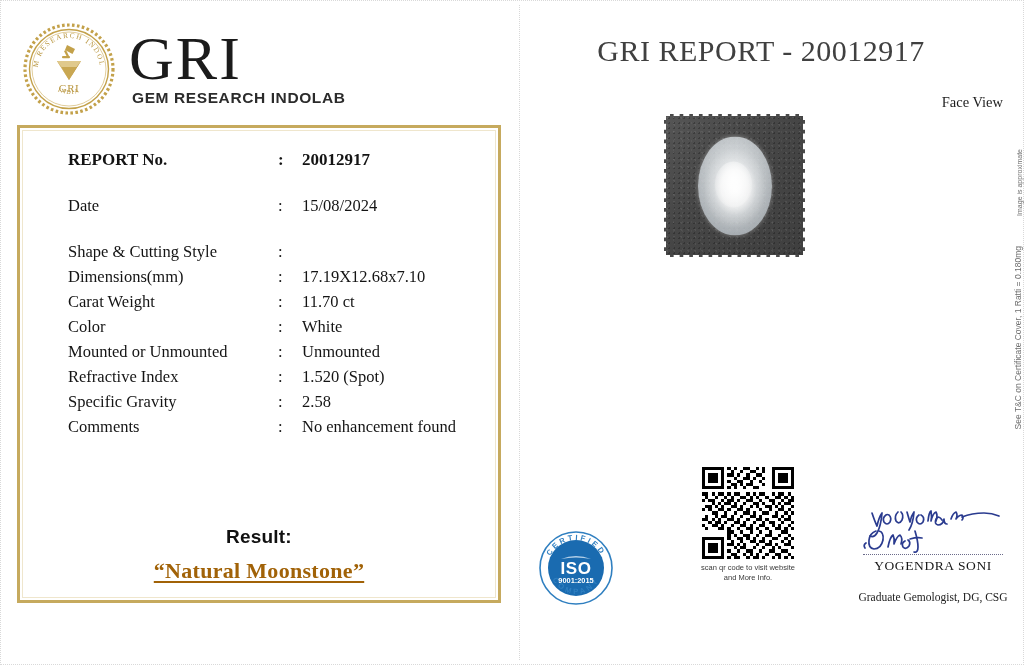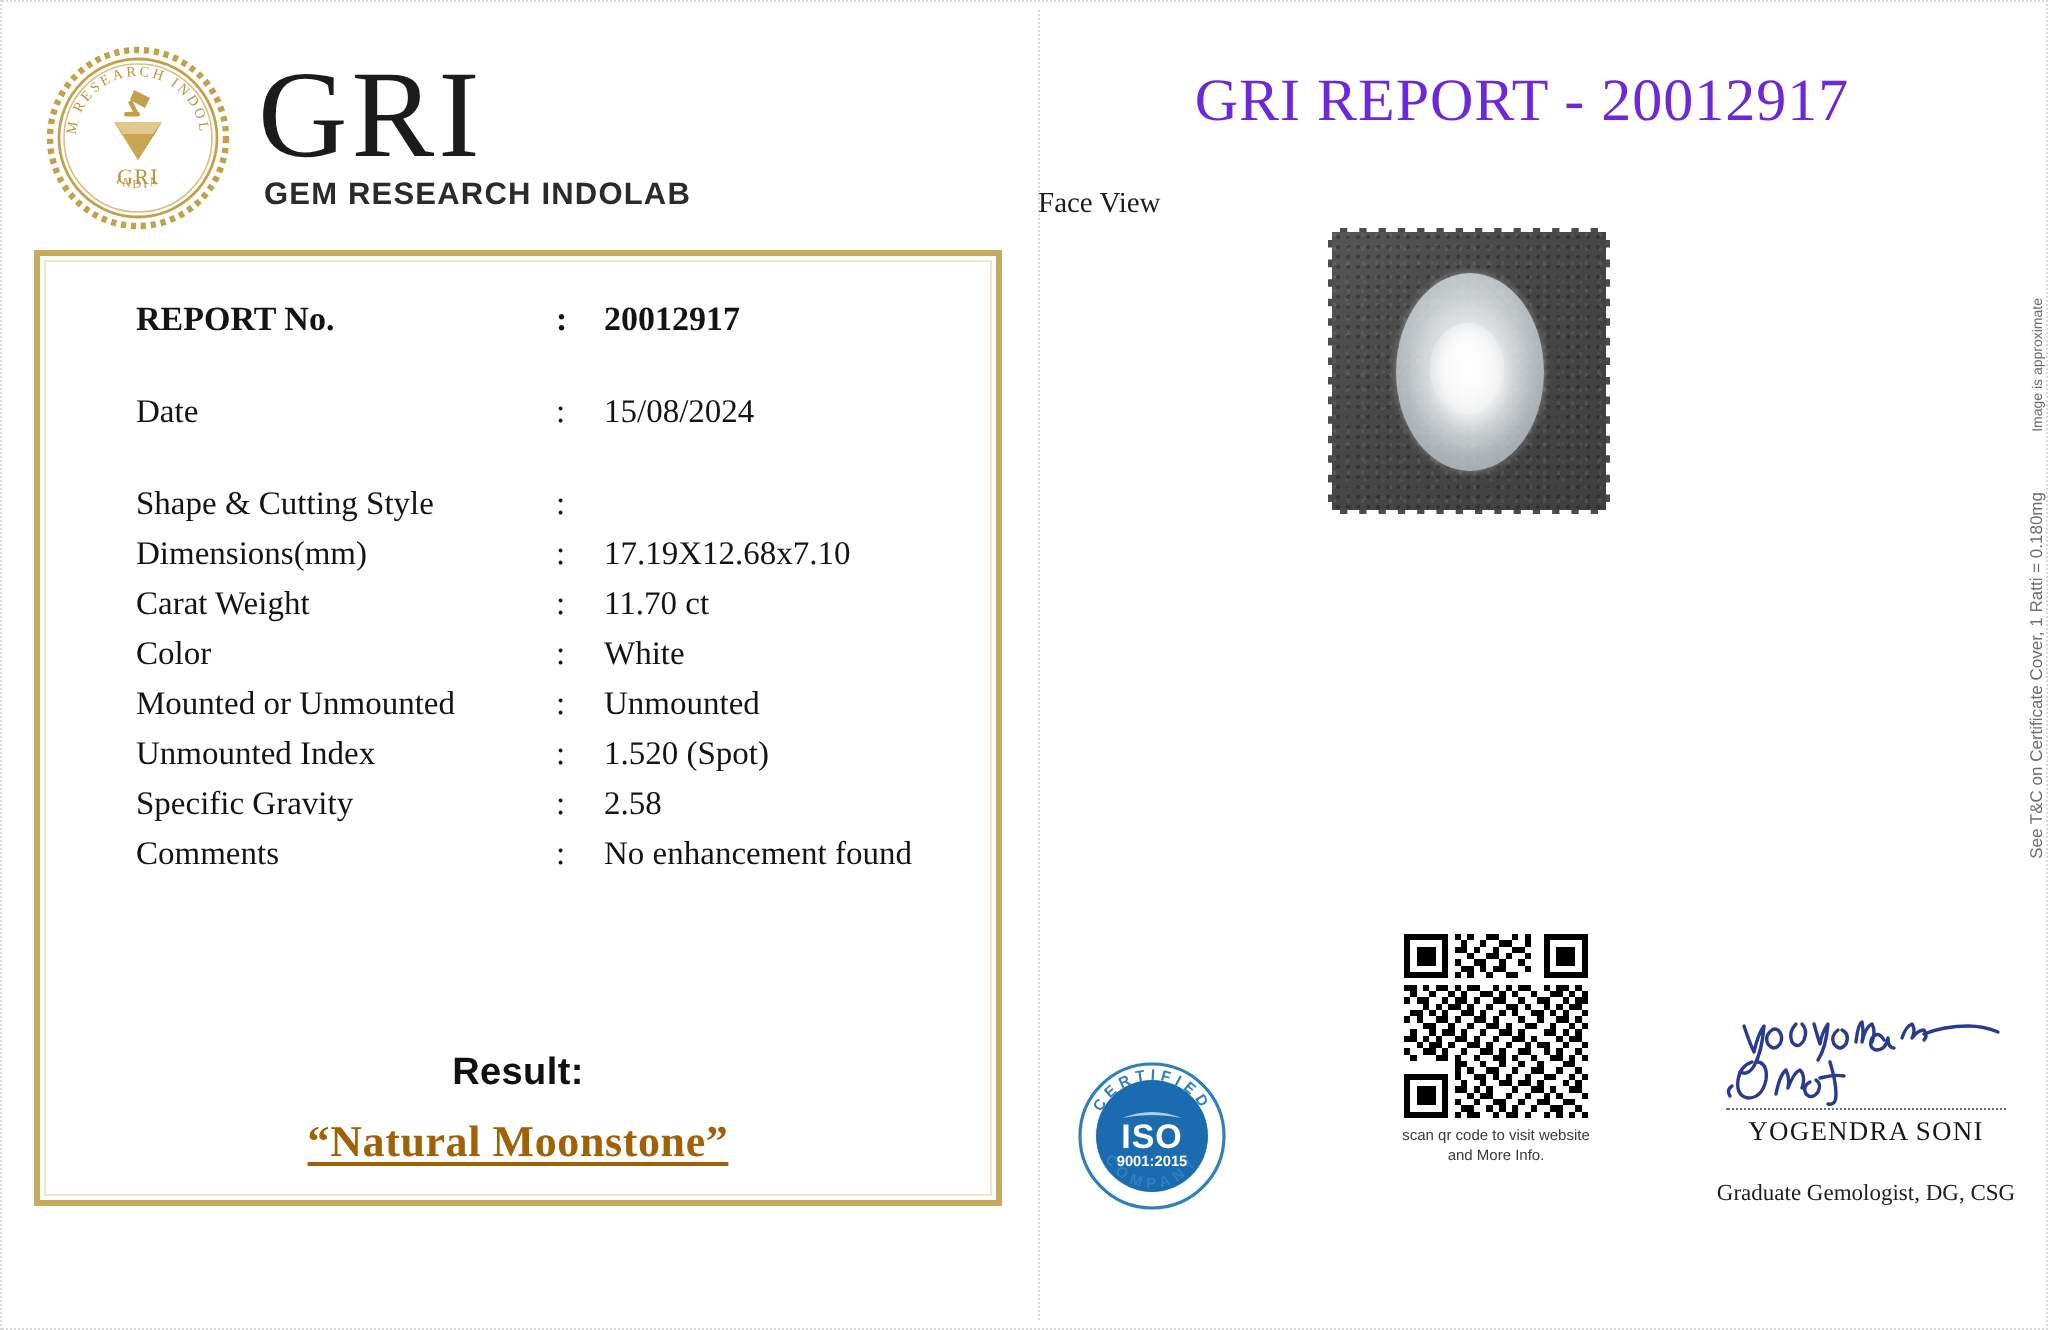--- a/index.html
+++ b/index.html
@@ -73,25 +73,25 @@
     font-weight:700;font-size:22px;color:#a16207;
     text-decoration:underline;text-underline-offset:3px;
     letter-spacing:0.3px;
   }
 
   
   .right{position:absolute;left:518px;top:0;width:506px;height:665px;}
 
   .report-title{
     position:absolute;left:0;right:22px;top:33px;text-align:center;
-    font-size:30px;color:#6d28d9;letter-spacing:0.5px;
+    font-size:30px;color:#404040;letter-spacing:0.5px;
   }
 
   .faceview-label{
-    position:absolute;left:0;right:22px;top:93px;text-align:left;
+    position:absolute;left:0;right:22px;top:93px;text-align:right;
     font-size:14.5px;color:#1d1d1d;font-family:Liberation Serif, serif;
   }
 
   .photo{
     position:absolute;left:145px;top:113px;width:141px;height:143px;
     background:#4b4b4b;
     border:2px dashed #ffffff;
     box-sizing:border-box;
     overflow:hidden;
   }
@@ -238,21 +238,21 @@
           <div class="v">White</div>
         </div>
 
         <div class="row rt">
           <div class="k">Mounted or Unmounted</div>
           <div class="c">:</div>
           <div class="v">Unmounted</div>
         </div>
 
         <div class="row rt">
-          <div class="k">Unmounted Index</div>
+          <div class="k">Refractive Index</div>
           <div class="c">:</div>
           <div class="v">1.520 (Spot)</div>
         </div>
 
         <div class="row rt">
           <div class="k">Specific Gravity</div>
           <div class="c">:</div>
           <div class="v">2.58</div>
         </div>
 

